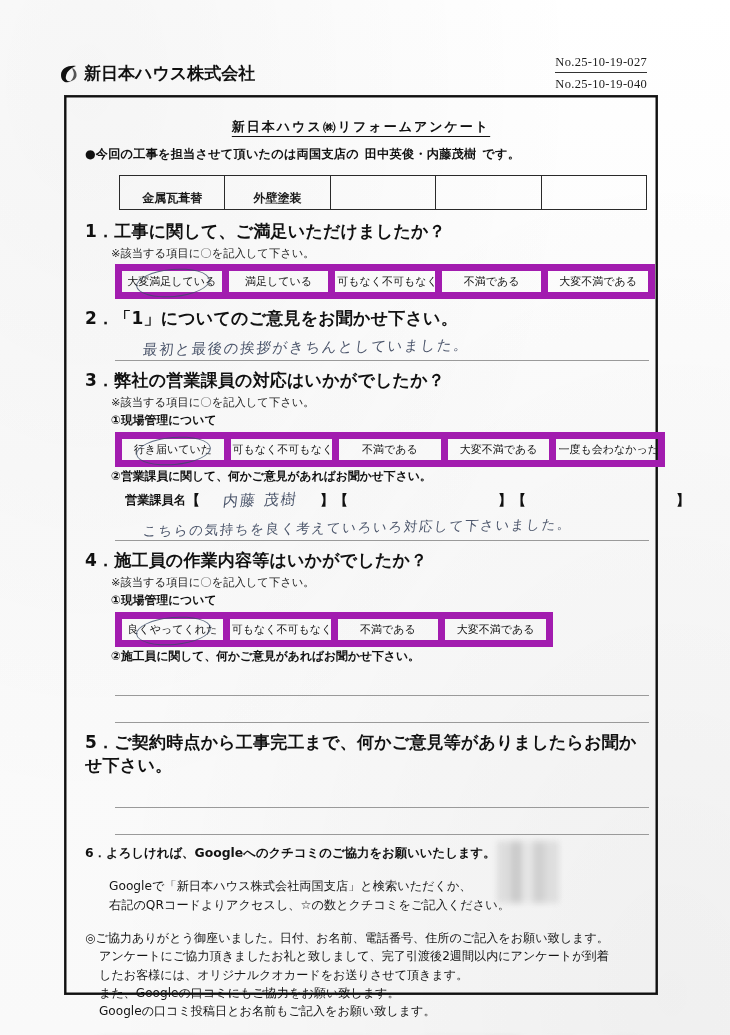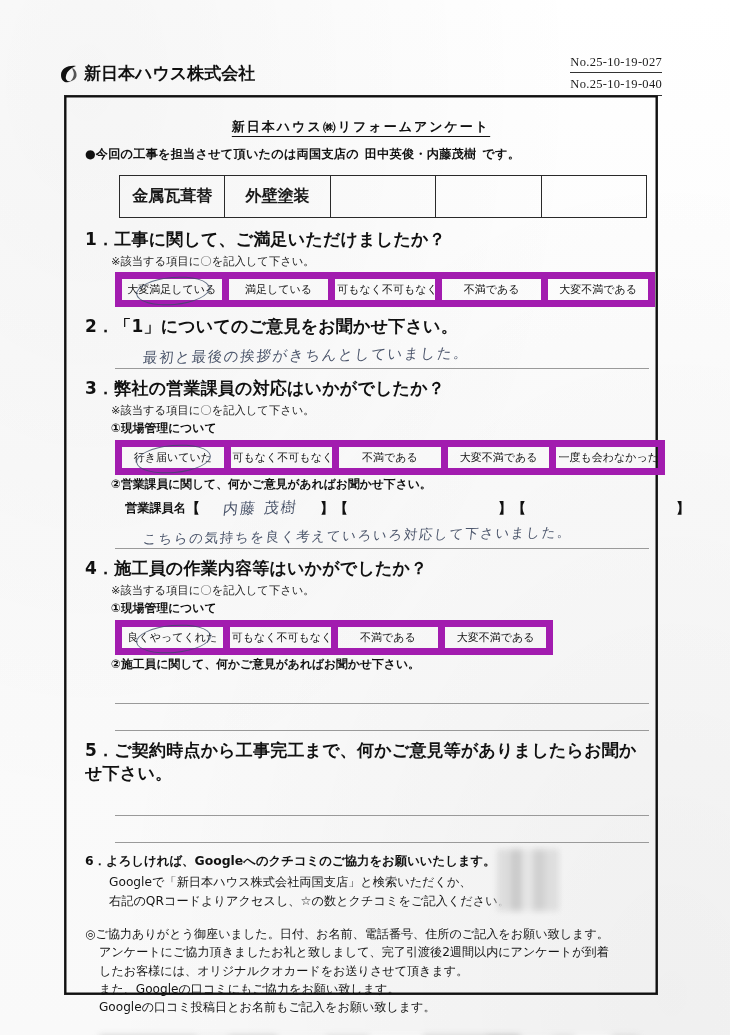--- a/index.html
+++ b/index.html
@@ -28,21 +28,21 @@
     background:
       radial-gradient(ellipse at 12% 8%, rgba(0,0,0,0.035), rgba(0,0,0,0) 55%),
       radial-gradient(ellipse at 92% 96%, rgba(0,0,0,0.04), rgba(0,0,0,0) 60%),
       linear-gradient(180deg, #ffffff 0%, #fbfbfb 45%, #f9f9f9 100%);
     pointer-events: none;
   }
 
   
   .header {
     position: absolute;
-    left: 0; right: 0; top: 0;
+    left: 0; right: 15px; top: 0;
     height: 88px;
   }
   .logo-block {
     position: absolute;
     left: 58px;
     top: 62px;
     display: flex;
     align-items: center;
     gap: 4px;
   }
@@ -128,23 +128,23 @@
     border-collapse: collapse;
     margin: 0 auto 10px 36px;
     width: 528px;
     table-layout: fixed;
   }
   .worktype-table td {
     border: 1px solid #2a2a2a;
     height: 30px;
     text-align: center;
     vertical-align: bottom;
-    padding-bottom: 10px;
-    font-family: "DejaVu Sans", sans-serif;
-    font-size: 16px;
+    padding-bottom: 2px;
+    font-family: "DejaVu Sans", sans-serif;
+    font-size: 12px;
     font-weight: bold;
     color: #1a1a1a;
   }
 
   
   .q {
     margin: 0 0 2px 2px;
   }
   .q-head {
     font-family: "DejaVu Sans", sans-serif;
@@ -262,21 +262,21 @@
   
   .google-sec {
     position: relative;
     margin: 10px 0 0 2px;
   }
   .g-head {
     font-family: "DejaVu Sans", sans-serif;
     font-size: 12.4px;
     font-weight: bold;
     color: #111;
-    margin-bottom: 3px;
+    margin-bottom: 15px;
   }
   .g-body {
     font-family: "DejaVu Sans", sans-serif;
     font-size: 12.2px;
     margin-left: 24px;
     line-height: 1.55;
     color: #151515;
   }
   .qr-blur {
     position: absolute;

